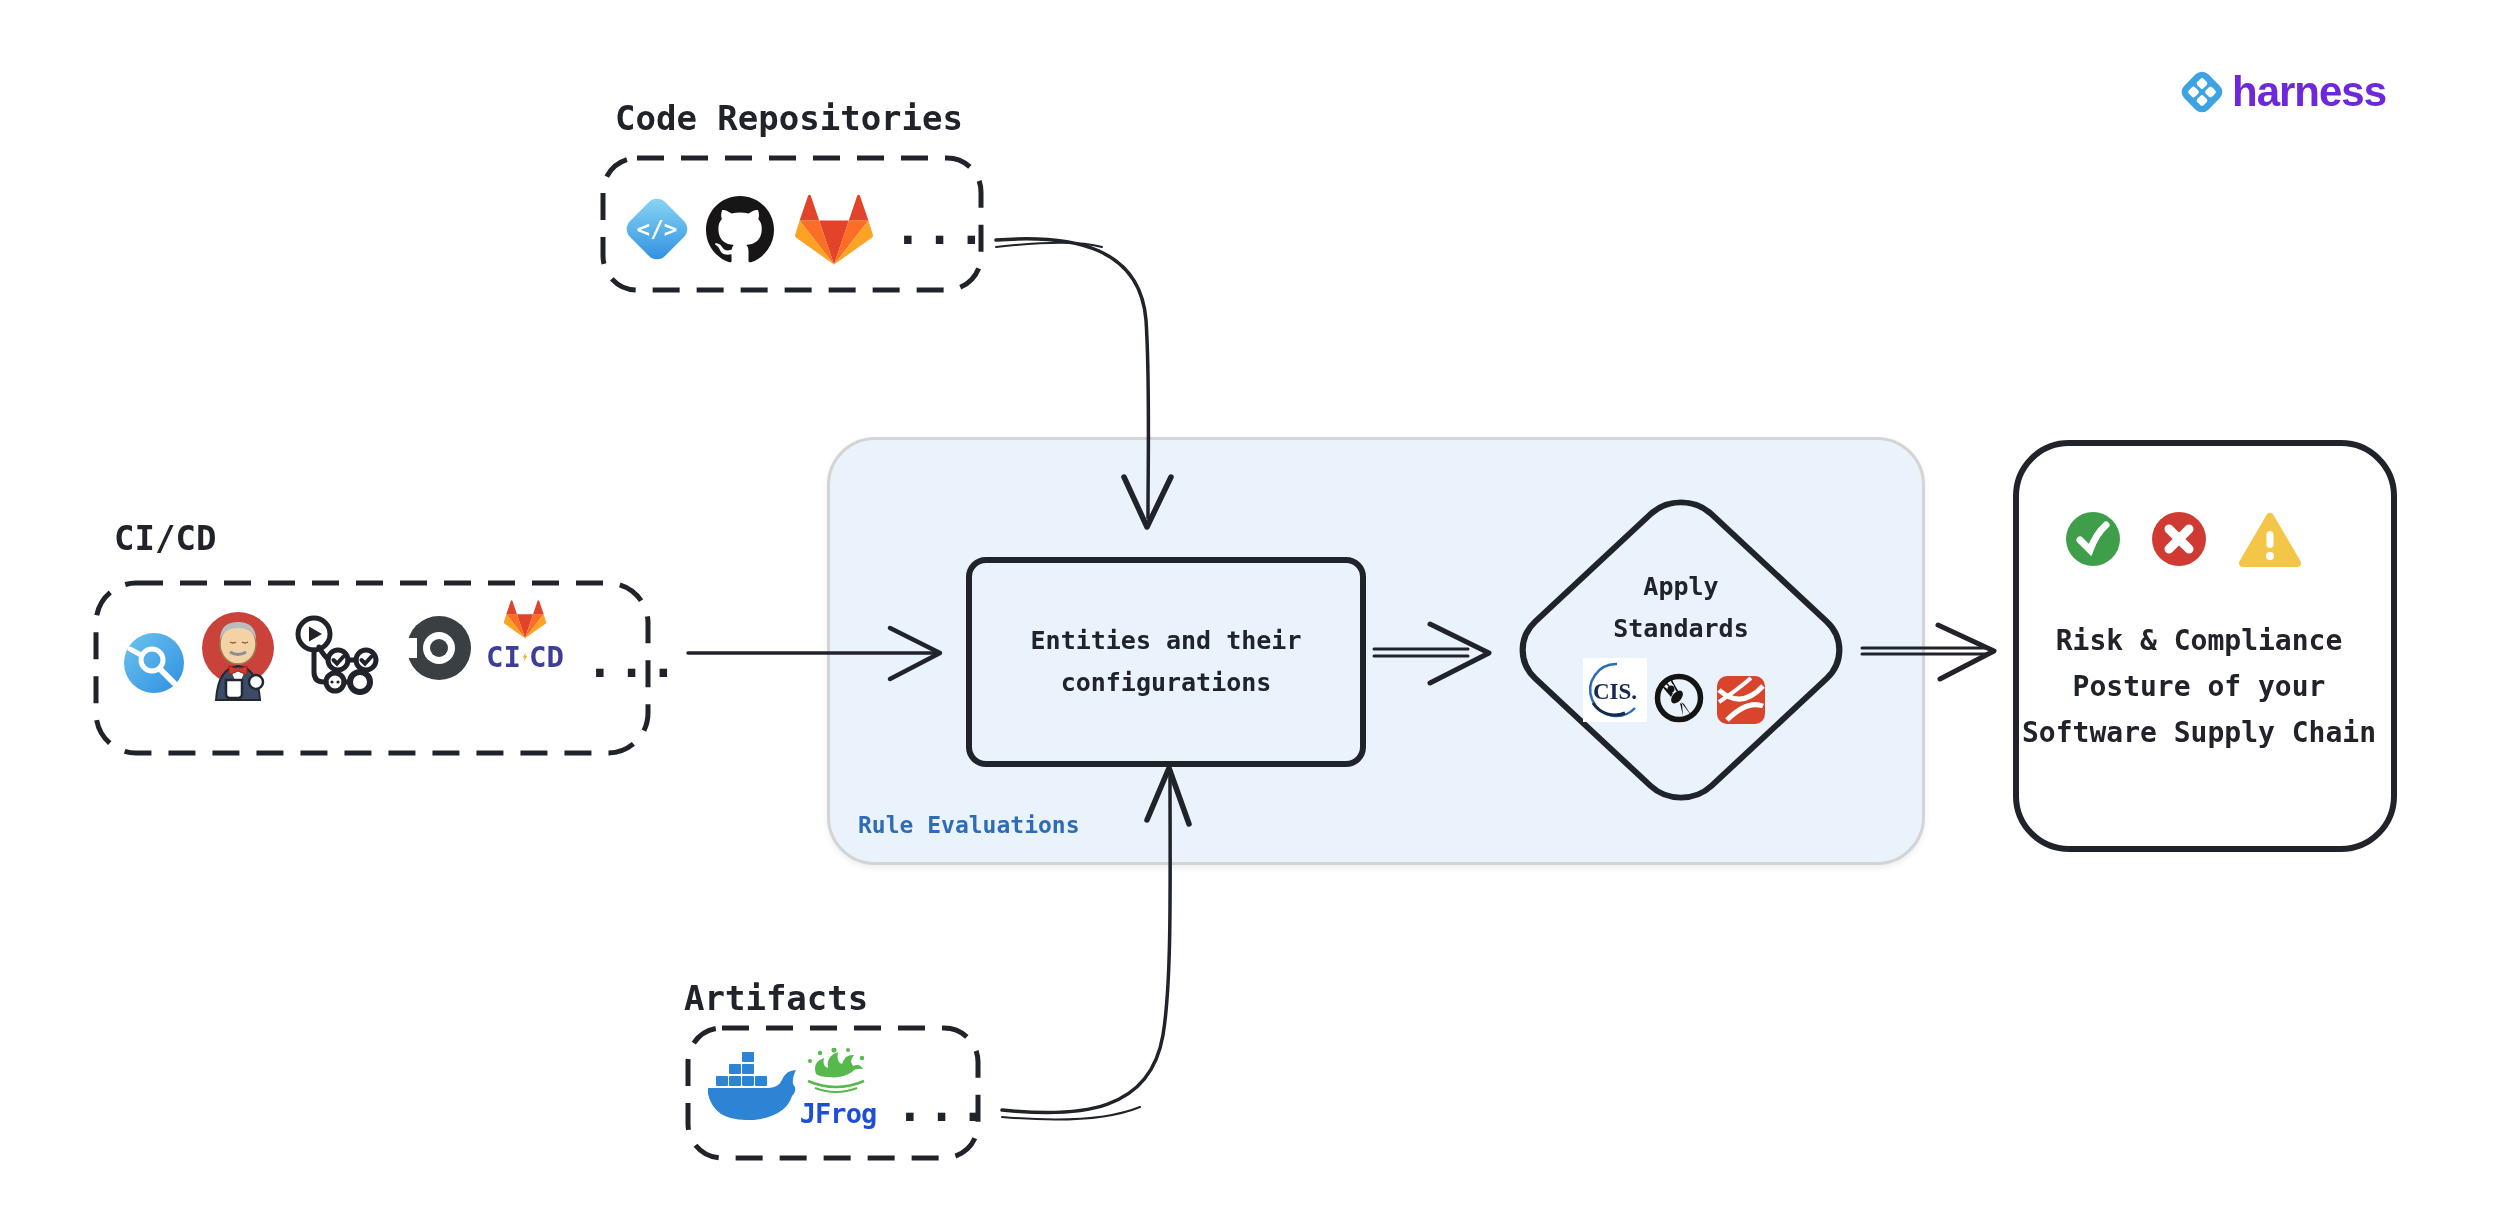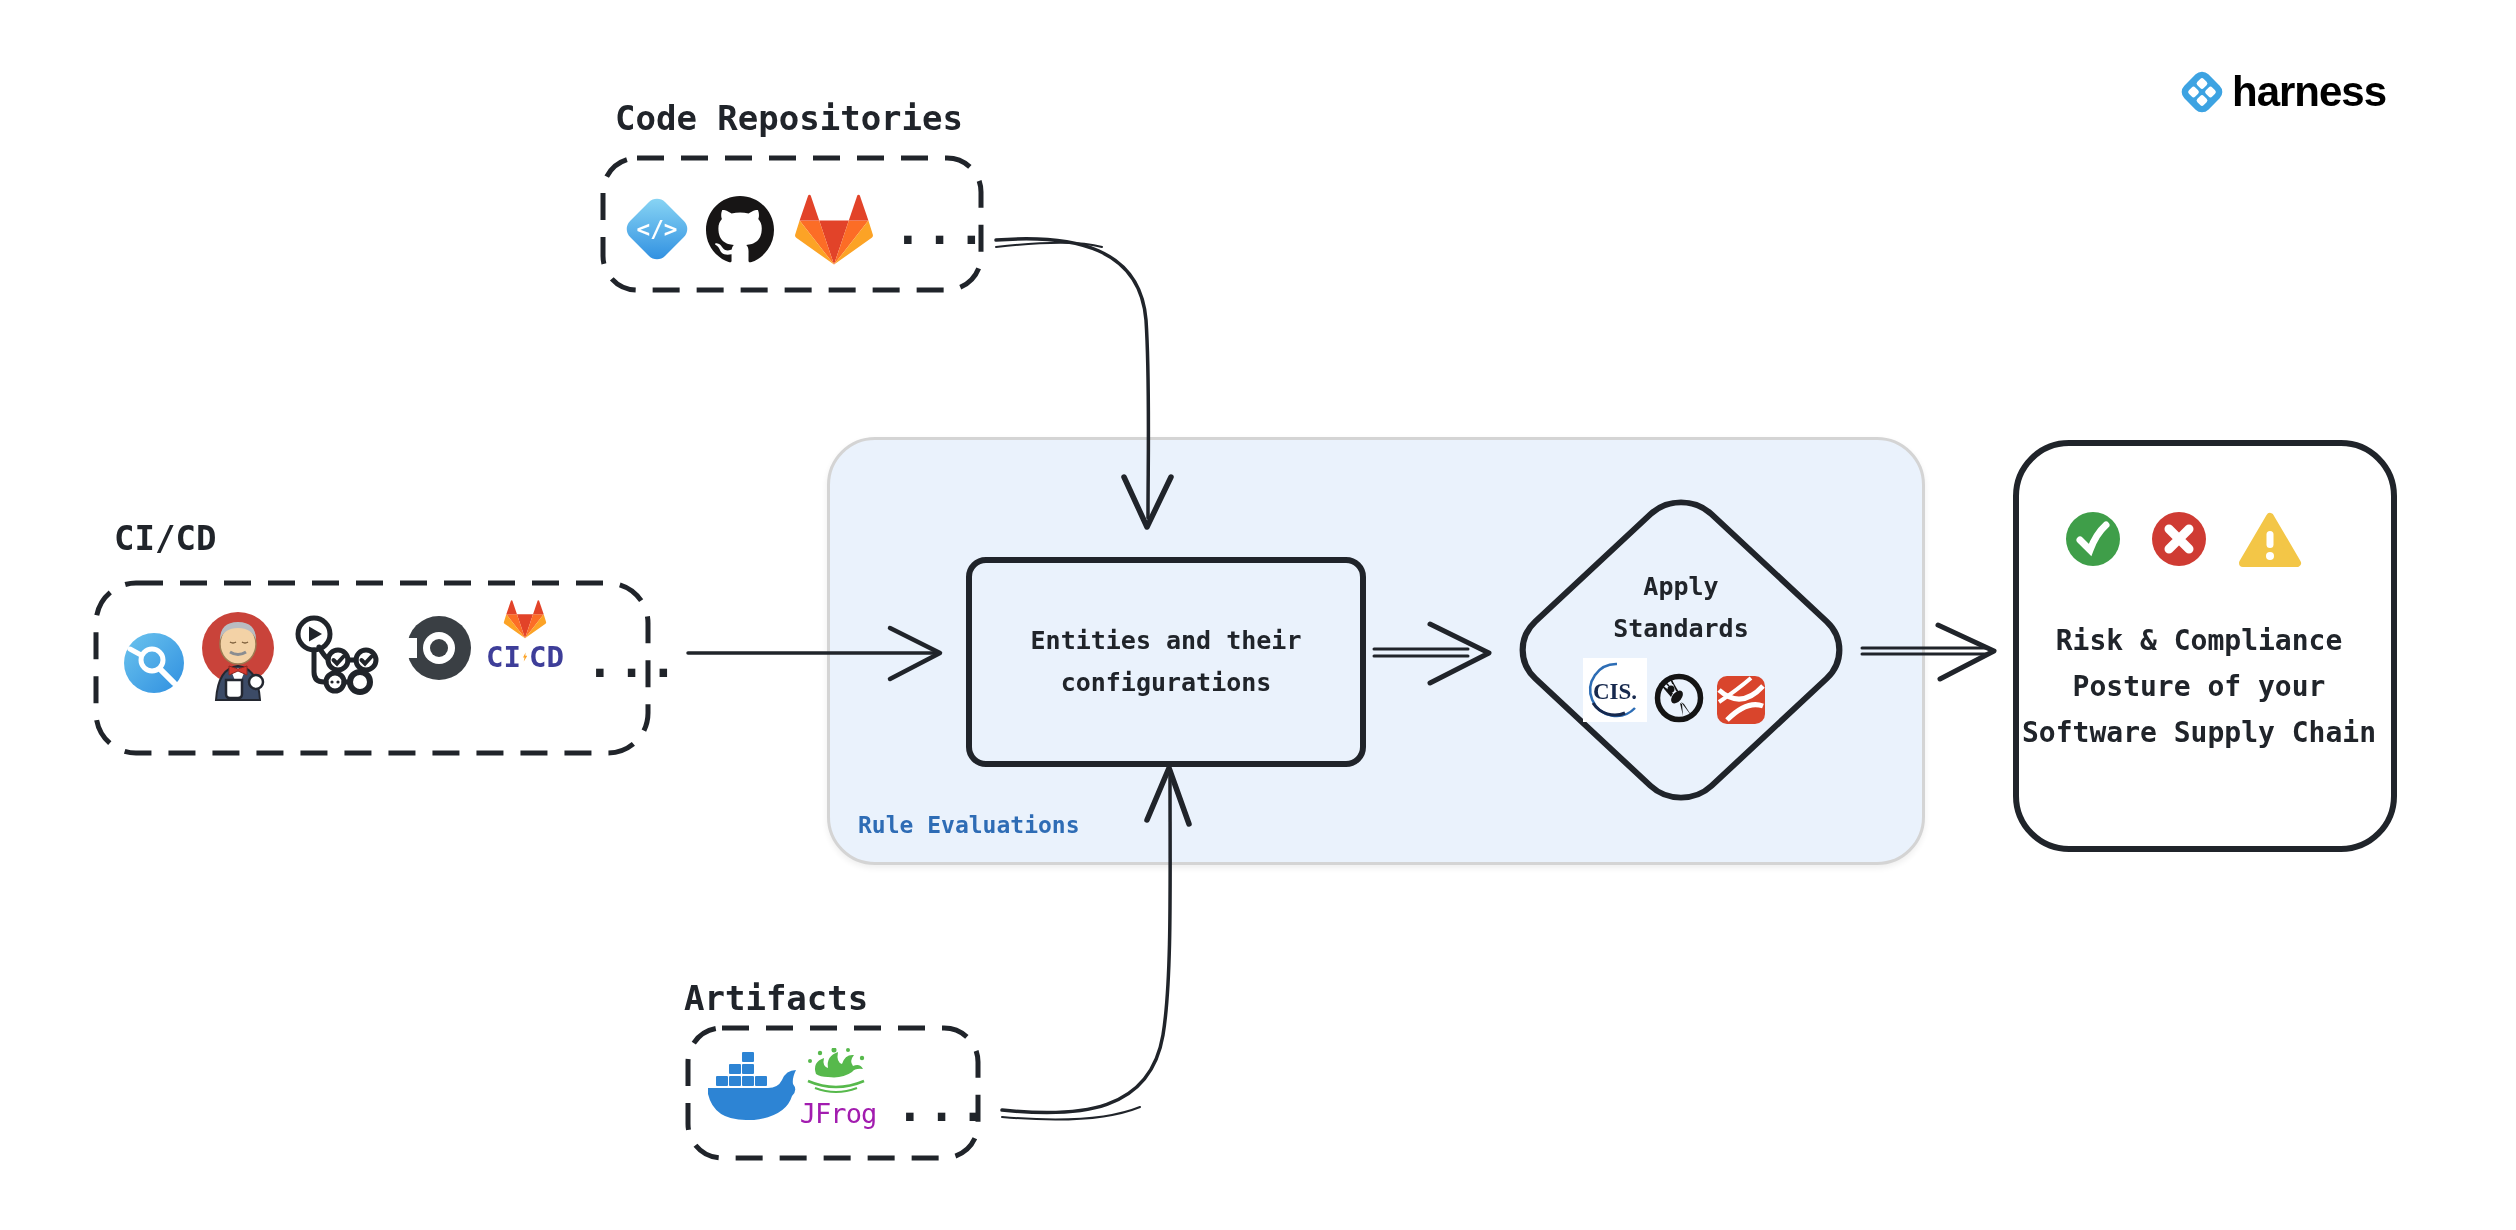--- a/index.html
+++ b/index.html
@@ -14,24 +14,24 @@
   .entities-box{left:966px;top:557px;width:388px;height:198px;border:6px solid #20242a;
                 border-radius:20px;display:flex;align-items:center;justify-content:center}
   .node-text{font-weight:bold;font-size:25px;line-height:42px;text-align:center}
   .entities-text{width:360px}
   .apply-text{left:1581px;top:566px;width:200px}
   .outcome-box{left:2013px;top:440px;width:372px;height:400px;background:#fff;
                border:6px solid #20242a;border-radius:56px}
   .outcome-text{left:2022px;top:618px;width:354px;font-size:28px;line-height:46px}
   .brand{left:2178px;top:68px;display:flex;align-items:center;gap:6px}
   .brand-name{font-family:"Liberation Sans",sans-serif;font-weight:700;font-size:42px;
-              letter-spacing:-1px;color:#000000}
+              letter-spacing:-1px;color:#6d28d9}
   .cicd-text{display:flex;align-items:center;gap:2px;font-weight:bold;font-size:29px;
              color:#3e3e99;justify-content:center}
-  .jfrog-label{font-weight:normal;font-size:27px;color:#a21caf;text-align:center;letter-spacing:-1px}
+  .jfrog-label{font-weight:bold;font-size:27px;color:#1d4ed8;text-align:center;letter-spacing:-1px}
   svg{display:block}
 </style>
 </head>
 <body>
 
 <div class="abs rule-container"></div>
 
 <svg class="abs" style="left:0;top:0" width="2516" height="1230" viewBox="0 0 2516 1230">
   <g fill="none" stroke="#20242a">
 

